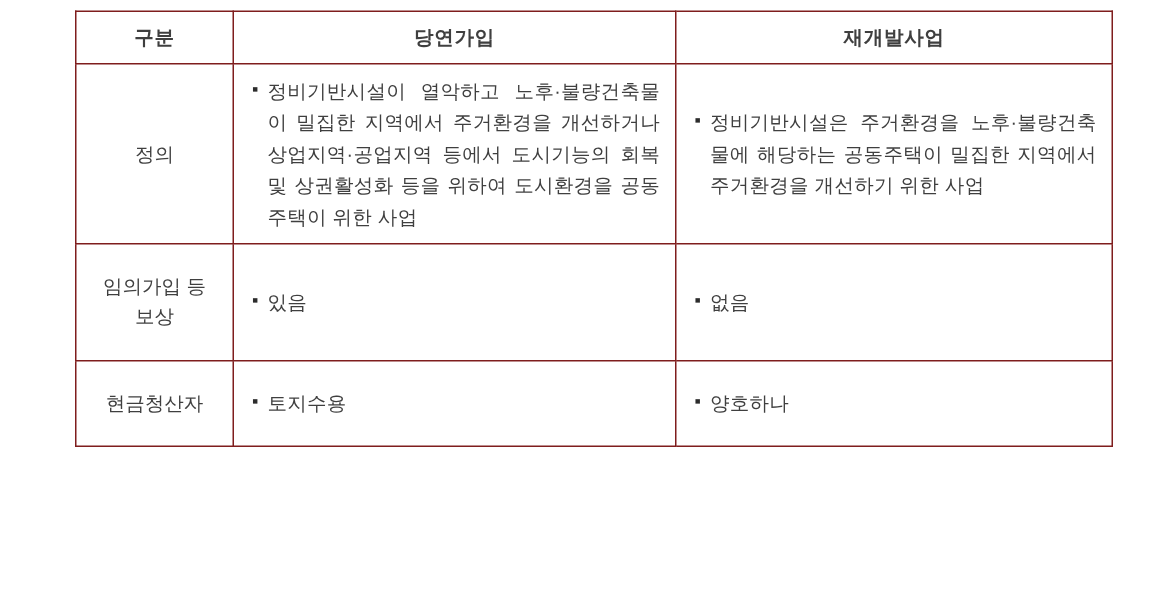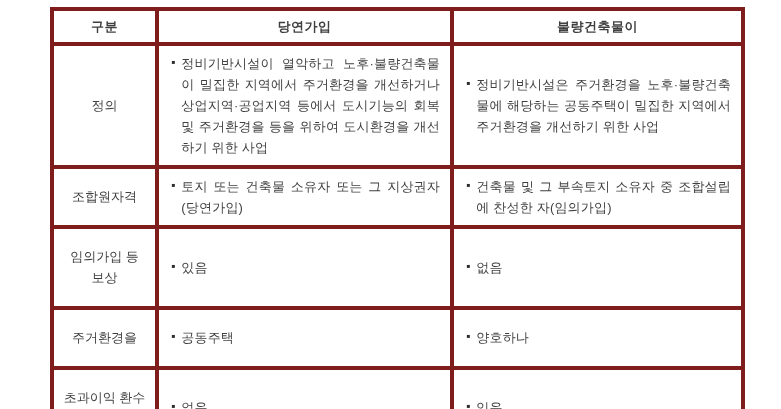--- a/index.html
+++ b/index.html
@@ -20,21 +20,21 @@
     left: 50px;
     top: 7px;
     width: 691px;
     border-collapse: collapse;
     table-layout: fixed;
   }
   col.c1 { width: 105px; }
   col.c2 { width: 295px; }
   col.c3 { width: 291px; }
   .cmp th, .cmp td {
-    border: 4px solid #7f1d1d;
+    border: 1px solid #7f1d1d;
     font-size: 13px;
     color: #3f3f3f;
     box-sizing: border-box;
     overflow: hidden;
   }
   .cmp th {
     font-weight: 700;
     text-align: center;
     vertical-align: middle;
     letter-spacing: 0.5px;
@@ -83,96 +83,65 @@
   <table class="cmp">
     <colgroup>
       <col class="c1">
         <col class="c2">
         <col class="c3">
     </colgroup>
     <thead>
       <tr class="r0">
         <th>구분</th>
         <th>당연가입</th>
-        <th>불량건축물이</th>
+        <th>재개발사업</th>
       </tr>
     </thead>
     <tbody>
       <tr class="r1">
         <td class="cat">정의</td>
         <td class="val">
           <div class="item">
             <span class="bullet">▪</span>
-            <span class="txt">정비기반시설이 열악하고 노후·불량건축물이 밀집한 지역에서 주거환경을 개선하거나 상업지역·공업지역 등에서 도시기능의 회복 및 주거환경을 등을 위하여 도시환경을 개선하기 위한 사업</span>
+            <span class="txt">정비기반시설이 열악하고 노후·불량건축물이 밀집한 지역에서 주거환경을 개선하거나 상업지역·공업지역 등에서 도시기능의 회복 및 상권활성화 등을 위하여 도시환경을 공동주택이 위한 사업</span>
           </div>
         </td>
         <td class="val">
           <div class="item">
             <span class="bullet">▪</span>
             <span class="txt">정비기반시설은 주거환경을 노후·불량건축물에 해당하는 공동주택이 밀집한 지역에서 주거환경을 개선하기 위한 사업</span>
-          </div>
-        </td>
-      </tr>
-      <tr class="r3">
-        <td class="cat">조합원자격</td>
-        <td class="val">
-          <div class="item">
-            <span class="bullet">▪</span>
-            <span class="txt">토지 또는 건축물 소유자 또는 그 지상권자(당연가입)</span>
-          </div>
-        </td>
-        <td class="val">
-          <div class="item">
-            <span class="bullet">▪</span>
-            <span class="txt">건축물 및 그 부속토지 소유자 중 조합설립에 찬성한 자(임의가입)</span>
           </div>
         </td>
       </tr>
       <tr class="r4">
         <td class="cat">임의가입 등
 보상</td>
         <td class="val">
           <div class="item">
             <span class="bullet">▪</span>
             <span class="txt">있음</span>
           </div>
         </td>
         <td class="val">
           <div class="item">
             <span class="bullet">▪</span>
             <span class="txt">없음</span>
           </div>
         </td>
       </tr>
       <tr class="r5">
-        <td class="cat">주거환경을</td>
+        <td class="cat">현금청산자</td>
         <td class="val">
           <div class="item">
             <span class="bullet">▪</span>
-            <span class="txt">공동주택</span>
+            <span class="txt">토지수용</span>
           </div>
         </td>
         <td class="val">
           <div class="item">
             <span class="bullet">▪</span>
             <span class="txt">양호하나</span>
           </div>
         </td>
       </tr>
-      <tr class="r6">
-        <td class="cat">초과이익 환수
-제</td>
-        <td class="val">
-          <div class="item">
-            <span class="bullet">▪</span>
-            <span class="txt">없음</span>
-          </div>
-        </td>
-        <td class="val">
-          <div class="item">
-            <span class="bullet">▪</span>
-            <span class="txt">있음</span>
-          </div>
-        </td>
-      </tr>
     </tbody>
   </table>
 </div>
 
 </body></html>

